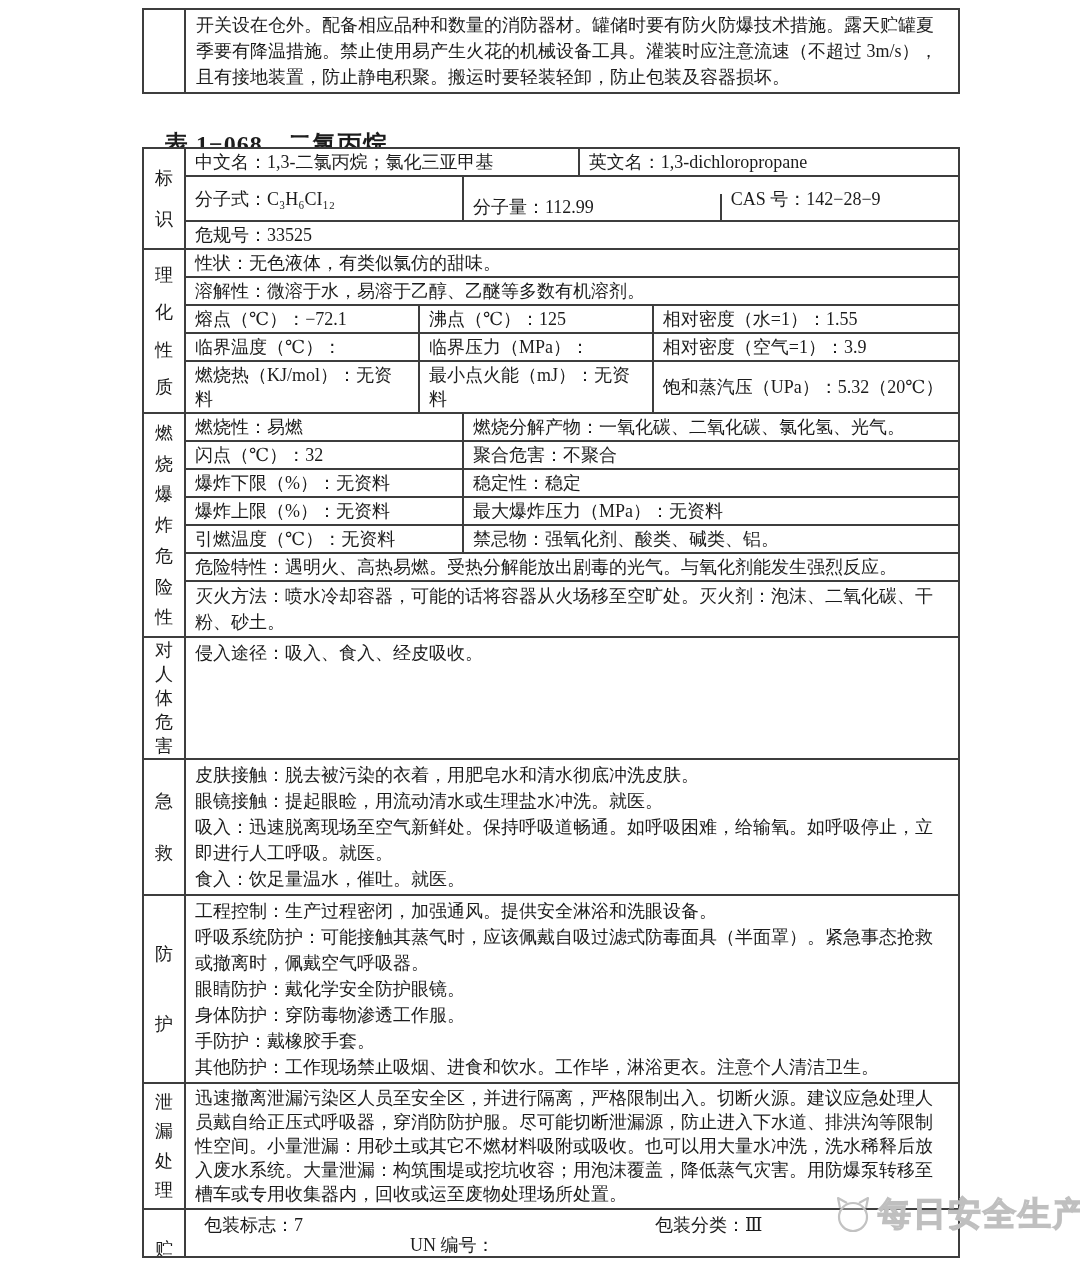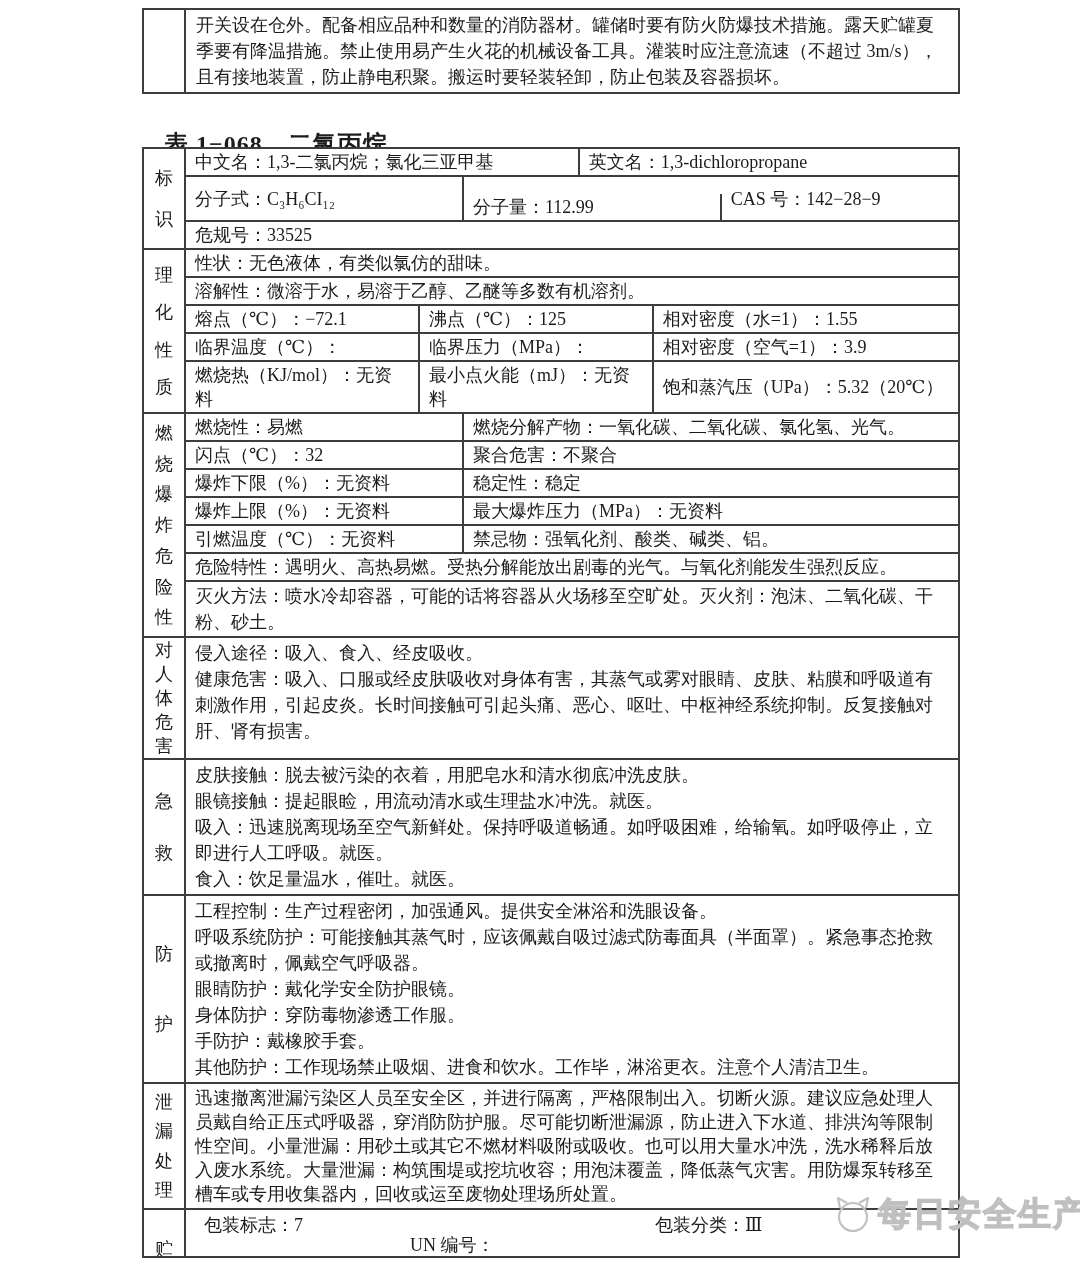--- a/index.html
+++ b/index.html
@@ -190,21 +190,20 @@
           <span>对</span>
           <span>人</span>
           <span>体</span>
           <span>危</span>
           <span>害</span>
         </div>
     </div>
     <div class="sec-body">
       <div class="ptext">
         <p>侵入途径：吸入、食入、经皮吸收。</p>
-        <p>健康危害：吸入、口服或经皮肤吸收对身体有害，其蒸气或雾对眼睛、皮肤、粘膜和呼吸道有刺激作用，引起皮炎。长时间接触可引起头痛、恶心、呕吐、中枢神经系统抑制。反复接触对肝、肾有损害。</p>
       </div>
     </div>
   </div>
 
   <div class="sec">
     <div class="lab-cell">
       <div class="vlabel">
           <span>急</span>
           <span>救</span>
         </div>

